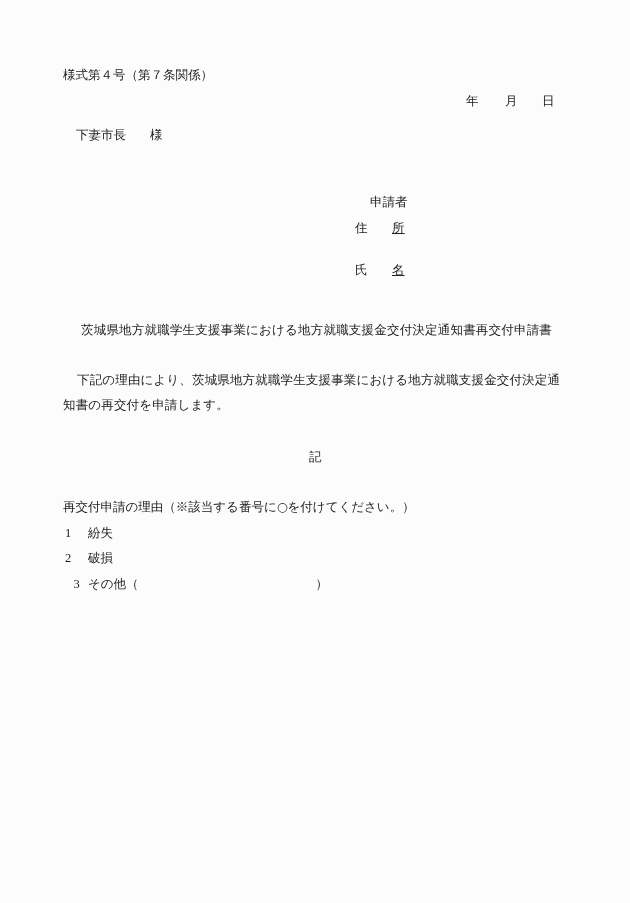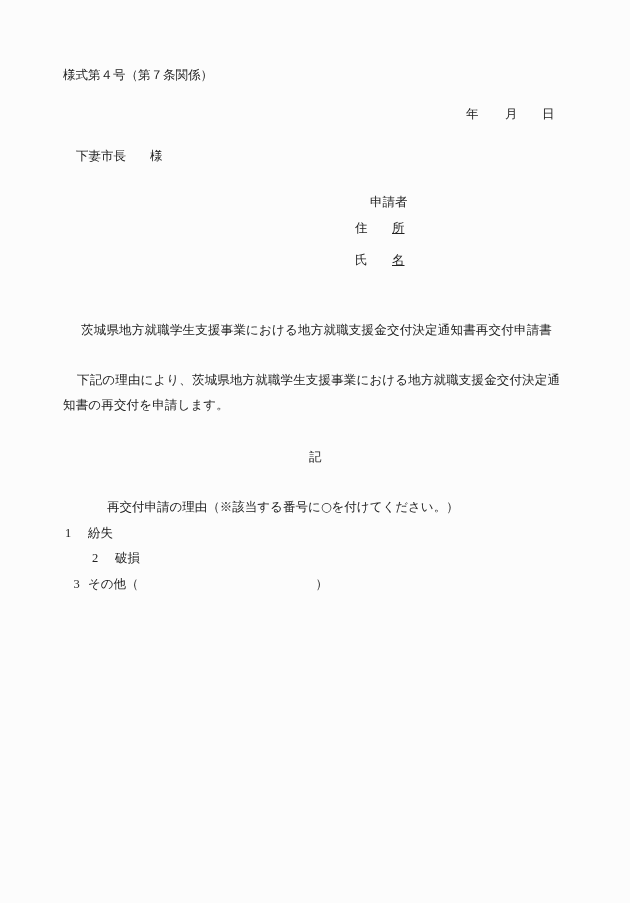--- a/index.html
+++ b/index.html
@@ -17,40 +17,40 @@
       font-size: 12.5px;
     }
     .page {
       position: absolute;
       left: 0; top: 0;
       width: 572px; height: 903px;
       background: #fcfcfc;
     }
     .abs { position: absolute; white-space: nowrap; line-height: 16px; }
     .form-no { left: 63px; top: 67px; }
-    .date { left: 466px; top: 106px; }
+    .date { left: 466px; top: 93px; }
     .date span { display: inline-block; }
     .date .yr { width: 39px; }
     .date .mo { width: 37px; }
-    .addressee { left: 76px; top: 148px; }
+    .addressee { left: 76px; top: 127px; }
     .addressee .gap { display: inline-block; width: 24px; }
     .applicant { left: 342px; top: 194px; margin-left: 28px; }
     .app-field { left: 355px; text-decoration: underline; }
     .app-field .k1 { display: inline-block; width: 37px; }
     .addr { top: 220px; }
-    .name { top: 252px; }
+    .name { top: 262px; }
     .title { left: 81px; top: 322px; letter-spacing: 0.2px; }
     .body1 { left: 77px; top: 372px; letter-spacing: 0.15px; }
     .body2 { left: 63px; top: 397px; letter-spacing: 0.15px; }
     .ki { left: 309px; top: 449px; }
-    .reason-head { left: 63px; top: 499px; margin-left: 44px; }
+    .reason-head { left: 63px; top: 499px; }
     .opt { left: 65px; font-family: Liberation Serif, serif; }
     .opt .num { display: inline-block; width: 23px; }
     .opt1 { top: 525px; }
-    .opt2 { top: 550px; margin-left: 27px; }
+    .opt2 { top: 550px; }
     .opt3 { top: 576px; text-align: center; }
     .opt3 .blank { display: inline-block; width: 177px; }
   </style>
 </head>
 <body>
 
 <div class="page">
 
   <div class="abs form-no">様式第４号（第７条関係）</div>
 

